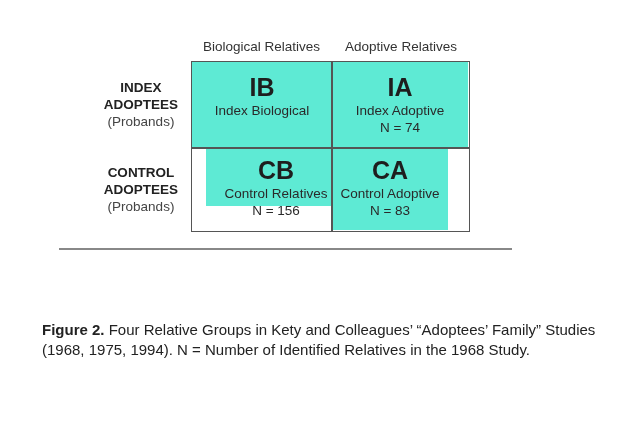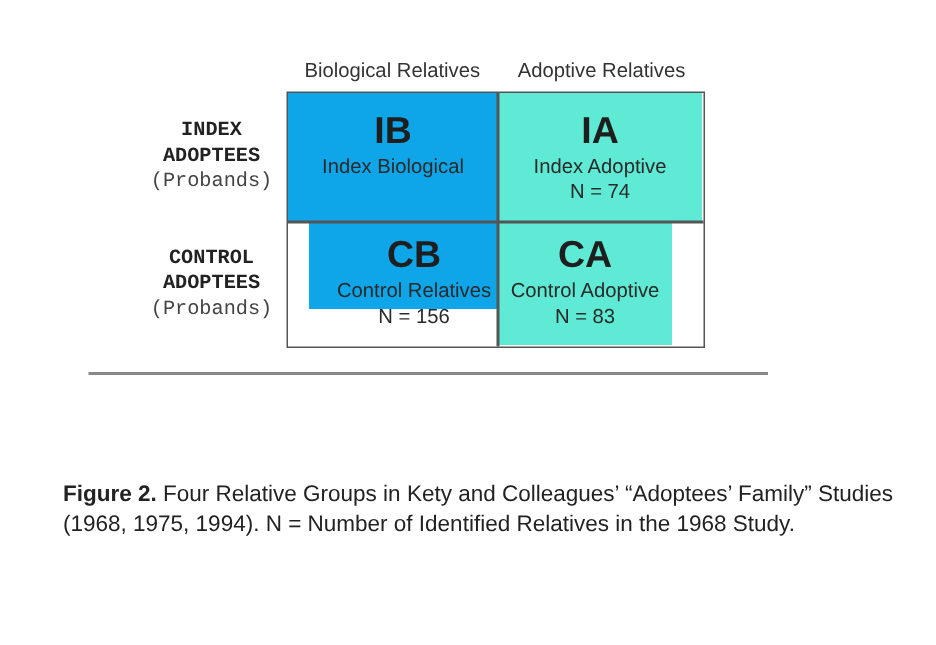--- a/index.html
+++ b/index.html
@@ -1,25 +1,25 @@
 <!DOCTYPE html>
 <html><head>
 <meta charset="utf-8">
 <style>
   html, body { margin:0; padding:0; }
   body { width:624px; height:430px; background:#ffffff; position:relative; overflow:hidden;
          font-family:"Liberation Sans", sans-serif; color:#222; }
   .col-head { position:absolute; top:39px; font-size:13.5px; color:#333; text-align:center; }
-  .row-label { position:absolute; width:130px; text-align:center; font-size:13.5px; line-height:17px; color:#222;font-family:Liberation Mono, monospace; }
+  .row-label { position:absolute; width:130px; text-align:center; font-size:13.5px; line-height:17px; color:#222; }
   .row-label .b { font-weight:bold; }
   .row-label .n { color:#444; }
   .grid { position:absolute; left:191px; top:61px; width:279px; height:171px;
           border:1.5px solid #555; box-sizing:border-box; }
   .cell { position:absolute; box-sizing:border-box; text-align:center; }
-  .cell.bio { background:#0ea5e9; }
+  .cell.bio { background:#5eead4; }
   .cell.adopt { background:#5eead4; }
   .cell .code { font-weight:bold; font-size:25px; line-height:26px; color:#1e1e1e; margin-top:12px; }
   .cell .name { font-size:13.5px; line-height:17px; color:#2a2a2a; margin-top:2px; }
   .cell .nval { font-size:13.5px; line-height:17px; color:#2a2a2a; }
   .vdiv { position:absolute; left:139px; top:0; width:1.5px; height:100%; background:#555; }
   .hdiv { position:absolute; left:0; top:85px; width:100%; height:1.5px; background:#555; }
   .rule { position:absolute; left:59px; top:248px; width:453px; height:2px; background:#888; }
   .caption { position:absolute; left:42px; top:320px; width:570px; font-size:15px; line-height:20px; color:#222; }
   .caption .fig { font-weight:bold; }
 </style>

